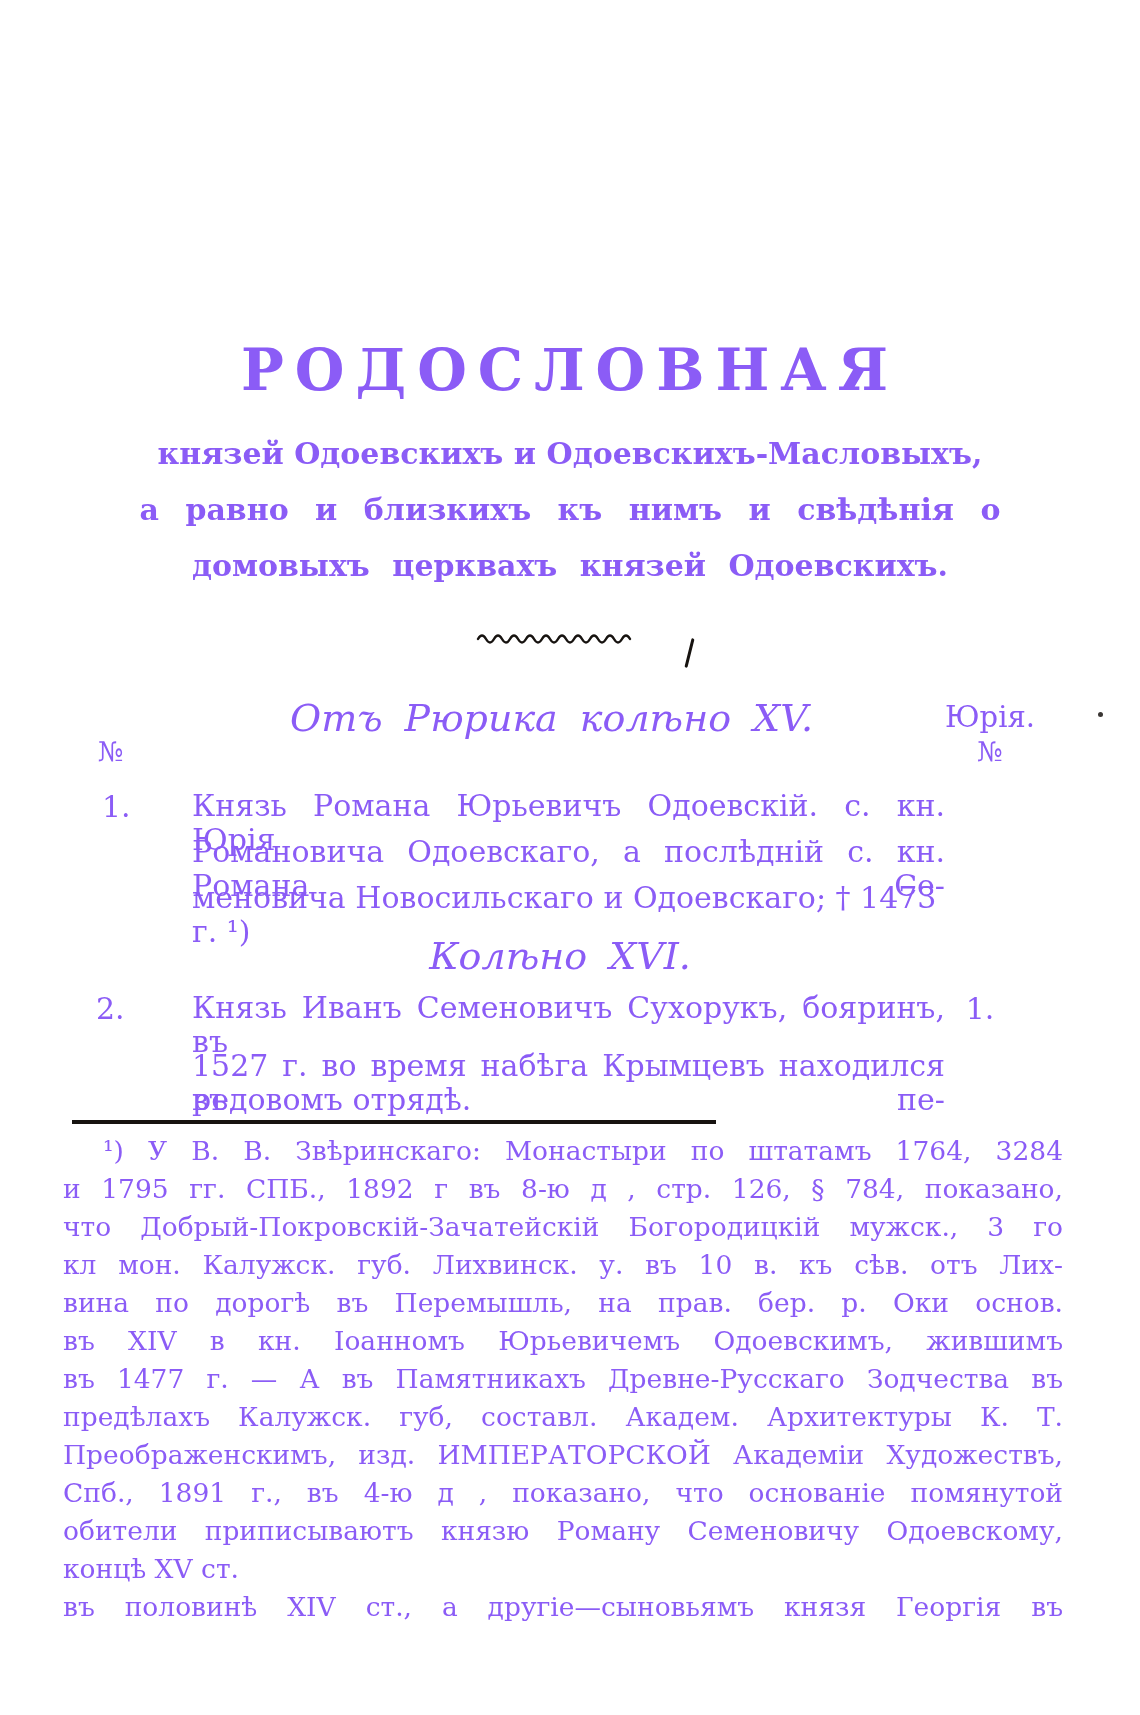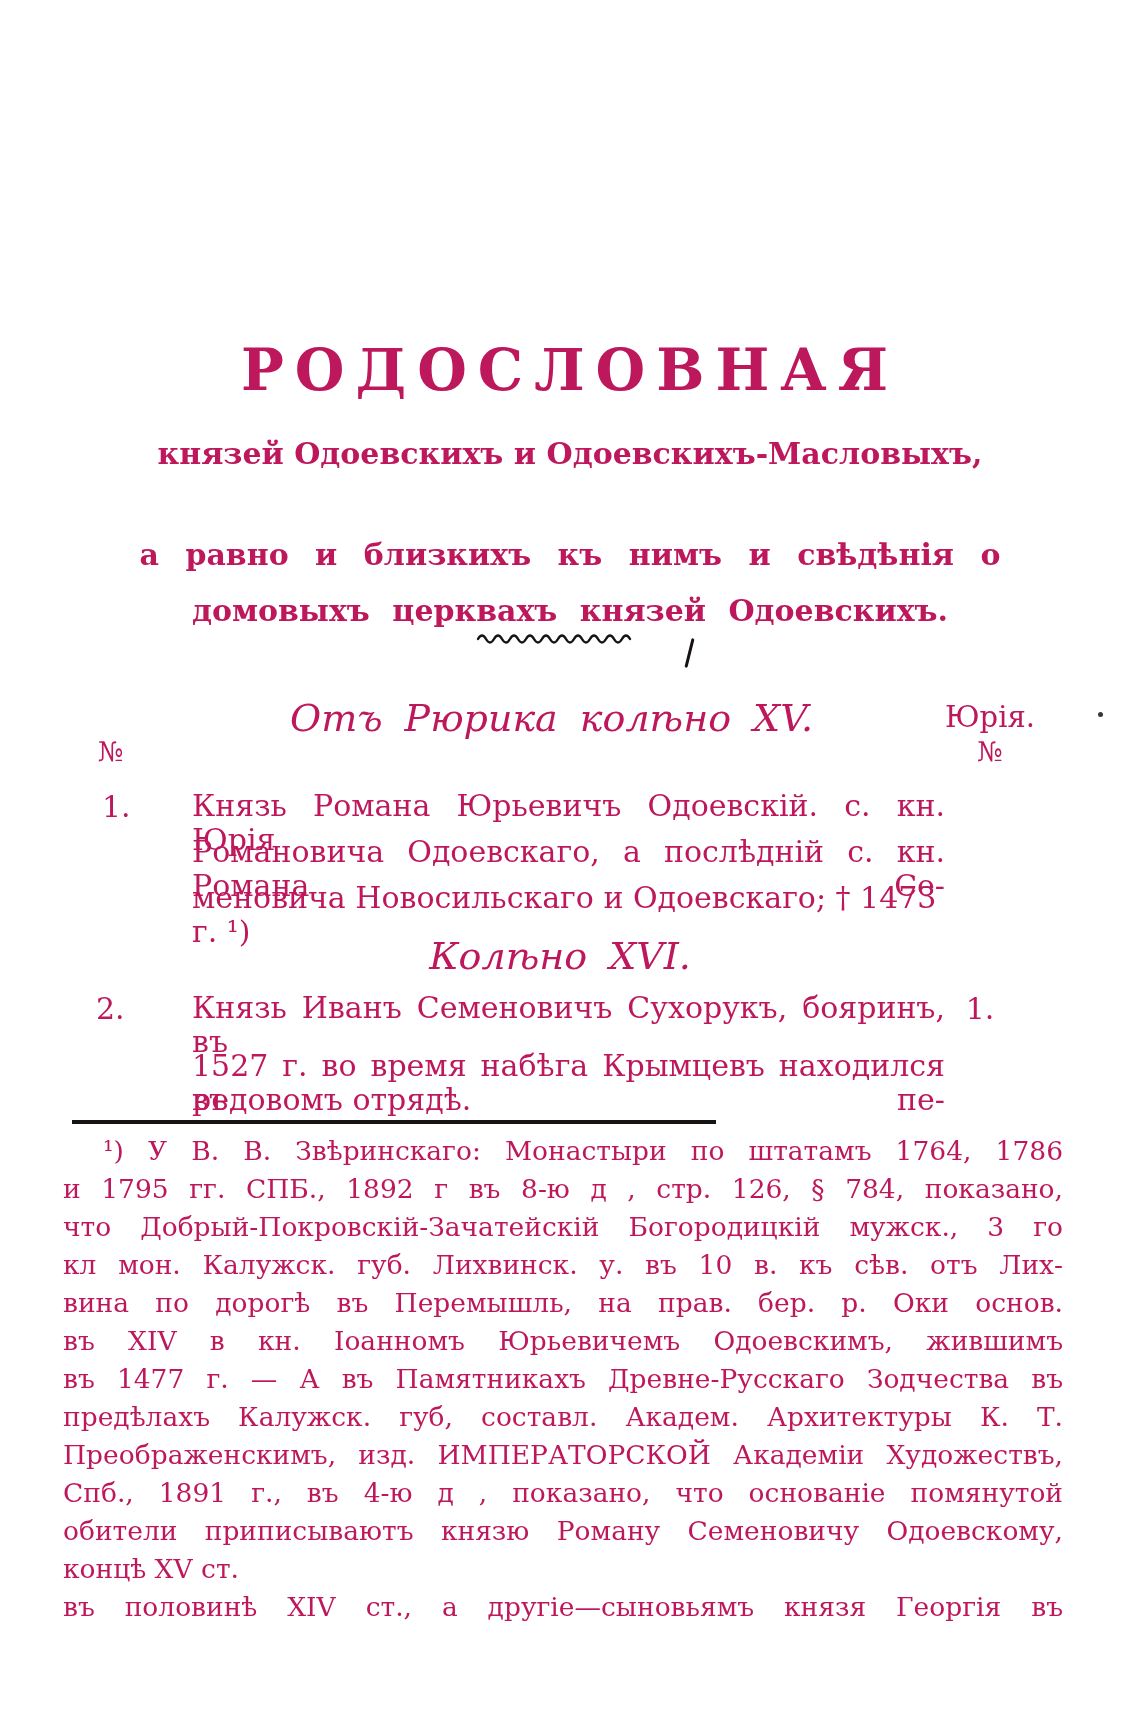--- a/index.html
+++ b/index.html
@@ -2,41 +2,41 @@
 <html><head>
 <meta charset="utf-8">
 <style>
   html, body { margin: 0; padding: 0; background: #e8e8e8; }
   .page {
     position: relative;
     width: 1140px;
     height: 1715px;
     margin: 0 auto;
     background: #ffffff;
-    color: #be185d;
+    color: #8b5cf6;
     font-family: "DejaVu Serif", "Liberation Serif", serif;
     overflow: hidden;
   }
   .abs { position: absolute; }
 
   .title {
     top: 336px; left: 0; width: 1140px;
     text-align: center;
     font-size: 57px; font-weight: bold;
     letter-spacing: 11px;
     white-space: nowrap;
   }
 
   .subtitle {
     top: 426px; left: 70px; width: 1000px;
     font-size: 30px; font-weight: bold;
     line-height: 56px; text-align: center;
     white-space: nowrap;
   }
-  .subtitle .l2 { word-spacing: 16px; margin-top: 45px; }
+  .subtitle .l2 { word-spacing: 16px; }
   .subtitle .l3 { word-spacing: 12px; }
 
   .wavy { top: 630px; left: 476px; }
   .ink-stroke {
     top: 638px; left: 688px;
     width: 3px; height: 30px;
     background: #171310;
     transform: rotate(14deg);
     border-radius: 2px;
   }
@@ -121,21 +121,21 @@
 
   <div class="abs entry-num" style="top:991px; left:96px;">2.</div>
   <div class="abs entry-line just" style="top:991px;">Князь Иванъ Семеновичъ Сухорукъ, бояринъ, въ</div>
   <div class="abs entry-line just" style="top:1037px;margin-top:12px;">1527 г. во время набѣга Крымцевъ находился въ пе-</div>
   <div class="abs entry-line" style="top:1083px;">редовомъ отрядѣ.</div>
   <div class="abs father-num" style="top:991px;">1.</div>
 
   <div class="abs rule"></div>
 
   <div class="abs footnote">
-    <div class="fl first">¹) У В. В. Звѣринскаго: Монастыри по штатамъ 1764, 1786</div>
+    <div class="fl first">¹) У В. В. Звѣринскаго: Монастыри по штатамъ 1764, 3284</div>
     <div class="fl">и 1795 гг. СПБ., 1892 г въ 8-ю д , стр. 126, § 784, показано,</div>
     <div class="fl">что Добрый-Покровскій-Зачатейскій Богородицкій мужск., 3 го</div>
     <div class="fl">кл мон. Калужск. губ. Лихвинск. у. въ 10 в. къ сѣв. отъ Лих-</div>
     <div class="fl">вина по дорогѣ въ Перемышль, на прав. бер. р. Оки основ.</div>
     <div class="fl">въ XIV в кн. Іоанномъ Юрьевичемъ Одоевскимъ, жившимъ</div>
     <div class="fl">въ 1477 г. — А въ Памятникахъ Древне-Русскаго Зодчества въ</div>
     <div class="fl">предѣлахъ Калужск. губ, составл. Академ. Архитектуры К. Т.</div>
     <div class="fl">Преображенскимъ, изд. ИМПЕРАТОРСКОЙ Академіи Художествъ,</div>
     <div class="fl">Спб., 1891 г., въ 4-ю д , показано, что основаніе помянутой</div>
     <div class="fl">обители приписываютъ князю Роману Семеновичу Одоевскому,</div>

